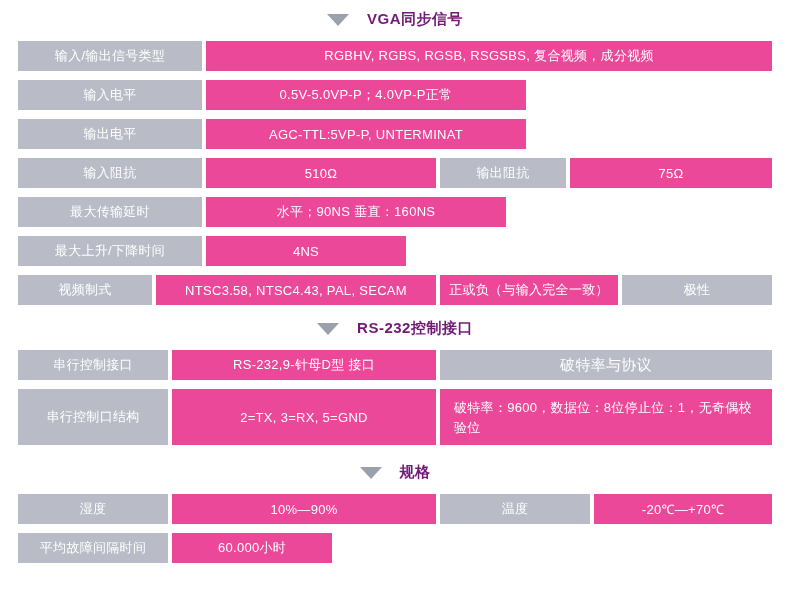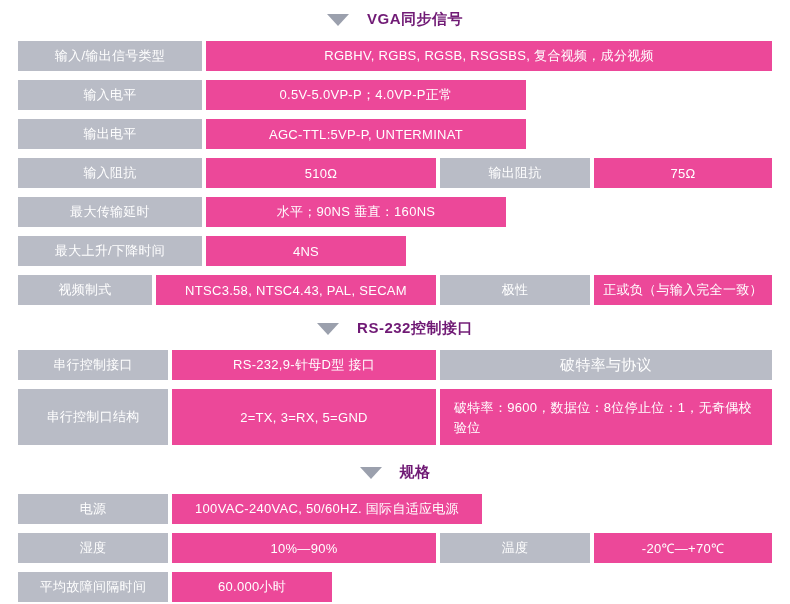--- a/index.html
+++ b/index.html
@@ -114,39 +114,39 @@
     </div>
 
     <div class="row">
       <div class="cell lbl" style="width:184px">输出电平</div>
       <div class="cell val" style="width:320px">AGC-TTL:5VP-P, UNTERMINAT</div>
     </div>
 
     <div class="row">
       <div class="cell lbl" style="width:184px">输入阻抗</div>
       <div class="cell val" style="width:230px">510Ω</div>
-      <div class="cell lbl" style="width:150px">输出阻抗</div>
+      <div class="cell lbl" style="width:126px">输出阻抗</div>
       <div class="cell val w-rest">75Ω</div>
     </div>
 
     <div class="row">
       <div class="cell lbl" style="width:184px">最大传输延时</div>
       <div class="cell val" style="width:300px">水平；90NS 垂直：160NS</div>
     </div>
 
     <div class="row">
       <div class="cell lbl" style="width:184px">最大上升/下降时间</div>
       <div class="cell val" style="width:200px">4NS</div>
     </div>
 
     <div class="row">
       <div class="cell lbl" style="width:134px">视频制式</div>
       <div class="cell val" style="width:280px">NTSC3.58, NTSC4.43, PAL, SECAM</div>
+      <div class="cell val w-rest">正或负（与输入完全一致）</div>
       <div class="cell lbl" style="width:150px">极性</div>
-      <div class="cell val w-rest">正或负（与输入完全一致）</div>
     </div>
 
   </div>
 
   <div class="spacer-14"></div>
 
   <div class="section-head">
     <span class="tri"></span>
     <span>RS-232控制接口</span>
   </div>
@@ -171,24 +171,20 @@
   <div class="spacer-18"></div>
 
   <div class="section-head">
     <span class="tri"></span>
     <span>规格</span>
   </div>
   <div class="spacer-12"></div>
 
   <div class="grid">
 
-    <div class="row">
-      <div class="cell lbl" style="width:150px">电源</div>
-      <div class="cell val" style="width:310px">100VAC-240VAC, 50/60HZ. 国际自适应电源</div>
-    </div>
 
     <div class="row">
       <div class="cell lbl" style="width:150px">湿度</div>
       <div class="cell val" style="width:264px">10%—90%</div>
       <div class="cell lbl" style="width:150px">温度</div>
       <div class="cell val w-rest">-20℃—+70℃</div>
     </div>
 
     <div class="row">
       <div class="cell lbl" style="width:150px">平均故障间隔时间</div>

